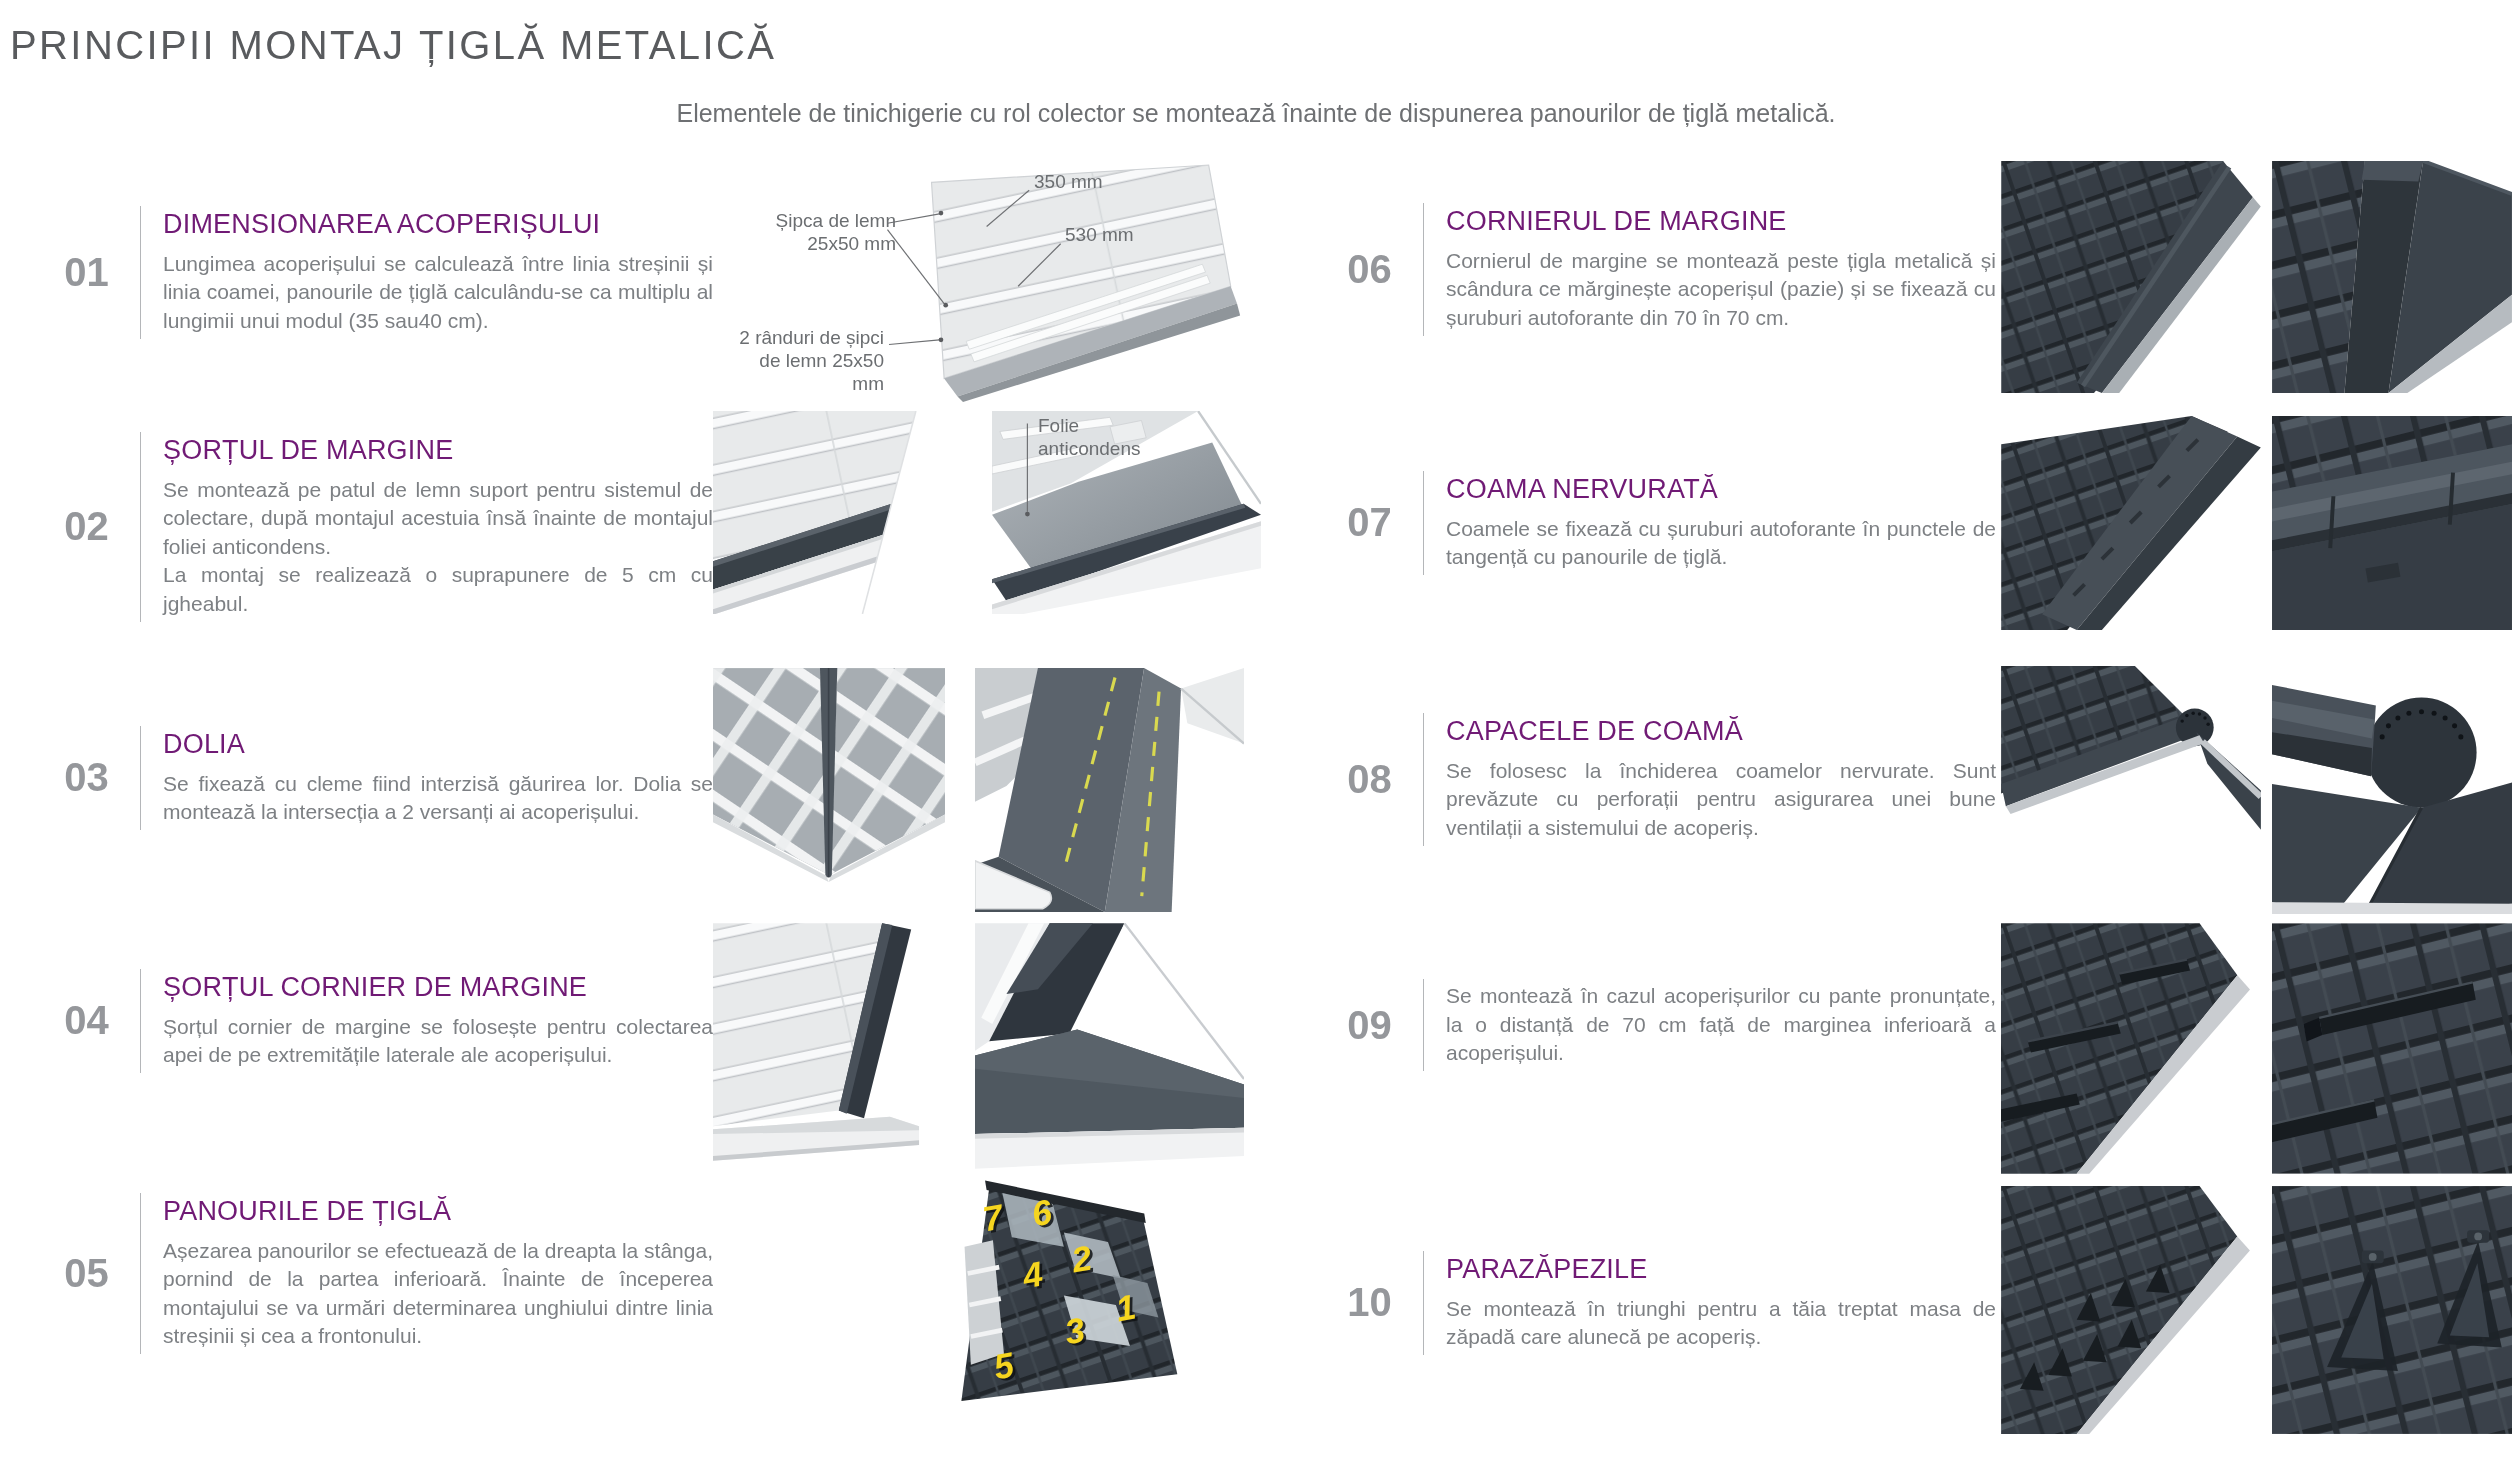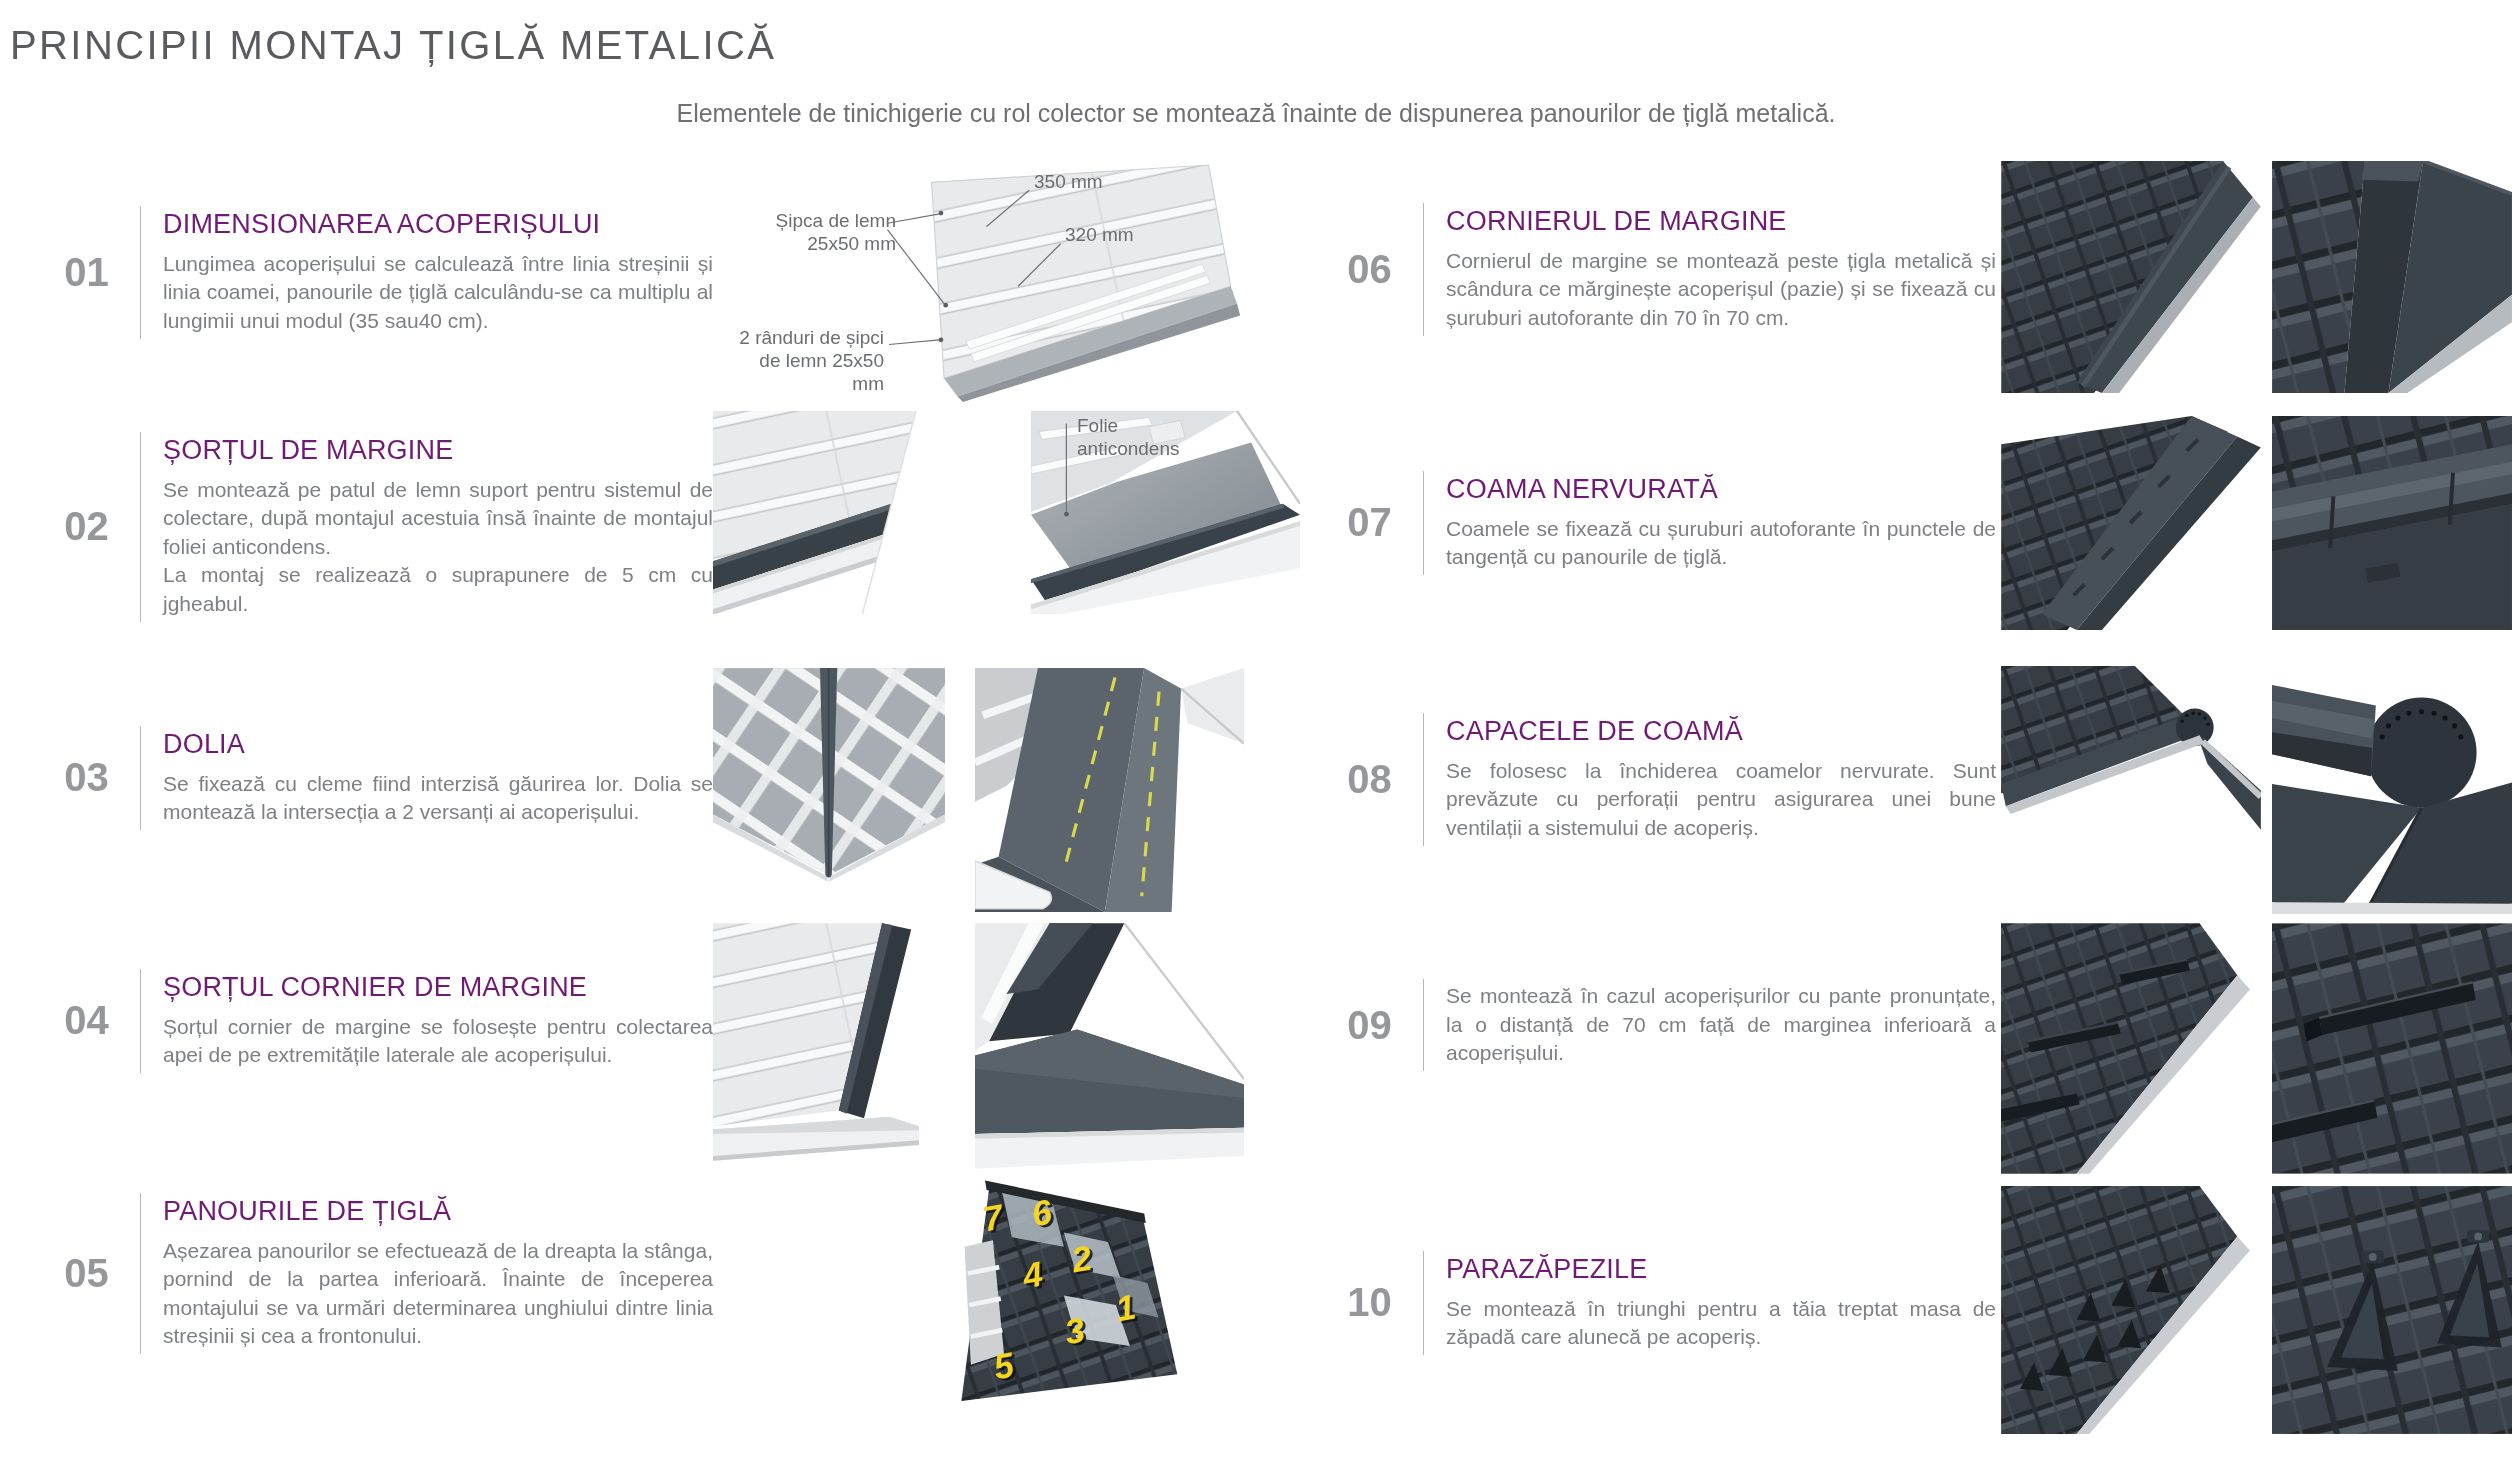--- a/index.html
+++ b/index.html
@@ -162,21 +162,21 @@
         <circle cx="264" cy="75" r="3"></circle>
         <circle cx="270" cy="192" r="3"></circle>
         <circle cx="264" cy="236" r="3"></circle>
       </g>
     </svg>
     <div class="fig-label lab-right" style="left:12px;top:55px;width:151px">
       <div>Șipca de lemn</div>
       <div>25x50 mm</div>
     </div>
     <div class="fig-label" style="left:301px;top:15.8px">350 mm</div>
-    <div class="fig-label" style="left:332px;top:69px">320 mm</div>
+    <div class="fig-label" style="left:332px;top:69px">530 mm</div>
     <div class="fig-label lab-right" style="left:0;top:172px;width:151px">
       <div>2 rânduri de șipci</div>
       <div>de lemn 25x50 mm</div>
     </div>
   </figure>
 
   <figure class="fig" style="left:713px;top:411px;width:232px;height:203px">
     <svg width="232" height="203" viewBox="0 0 295 258">
       <rect width="295" height="258" fill="#fff"></rect>
       <clipPath id="clipM2a">
@@ -187,21 +187,21 @@
         <polygon points="0,191 295,96 295,132 0,227" fill="#394148"></polygon>
         <polygon points="0,191 295,96 295,103 0,198" fill="#5a626a"></polygon>
         <polygon points="0,227 295,132 295,164 0,259" fill="#eff0f1"></polygon>
         <polygon points="0,227 295,132 295,137 0,232" fill="#d4d7d9"></polygon>
         <polygon points="0,252 295,157 295,164 0,259" fill="#c9ccd0"></polygon>
       </g>
       <line x1="258" y1="0" x2="190" y2="258" stroke="#dfe1e3" stroke-width="2"></line>
     </svg>
   </figure>
 
-  <figure class="fig" style="left:1031px;top:411px;width:269px;height:203px">
+  <figure class="fig" style="left:992px;top:411px;width:269px;height:203px">
     <svg width="269" height="203" viewBox="0 0 342 258">
       <rect width="342" height="258" fill="#fff"></rect>
       <polygon points="0,0 262,0 100,92 0,128" fill="#dfe2e4"></polygon>
       <polygon points="10,26 150,8 154,18 14,36" fill="#fafbfb" stroke="#cdd0d3"></polygon>
       <polygon points="0,70 120,44 124,54 0,80" fill="#fafbfb" stroke="#cdd0d3"></polygon>
       <polygon points="150,20 190,12 196,34 156,42" fill="#eceeef" stroke="#cdd0d3"></polygon>
       <polygon points="0,132 110,90 280,40 318,120 70,228" fill="url(#foilGrad)"></polygon>
       <polygon points="0,214 320,118 342,132 20,244" fill="#39414a"></polygon>
       <polygon points="0,214 320,118 322,123 0,219" fill="#59616a"></polygon>
       <polygon points="0,246 342,140 342,200 40,258 0,258" fill="#f1f2f3"></polygon>

